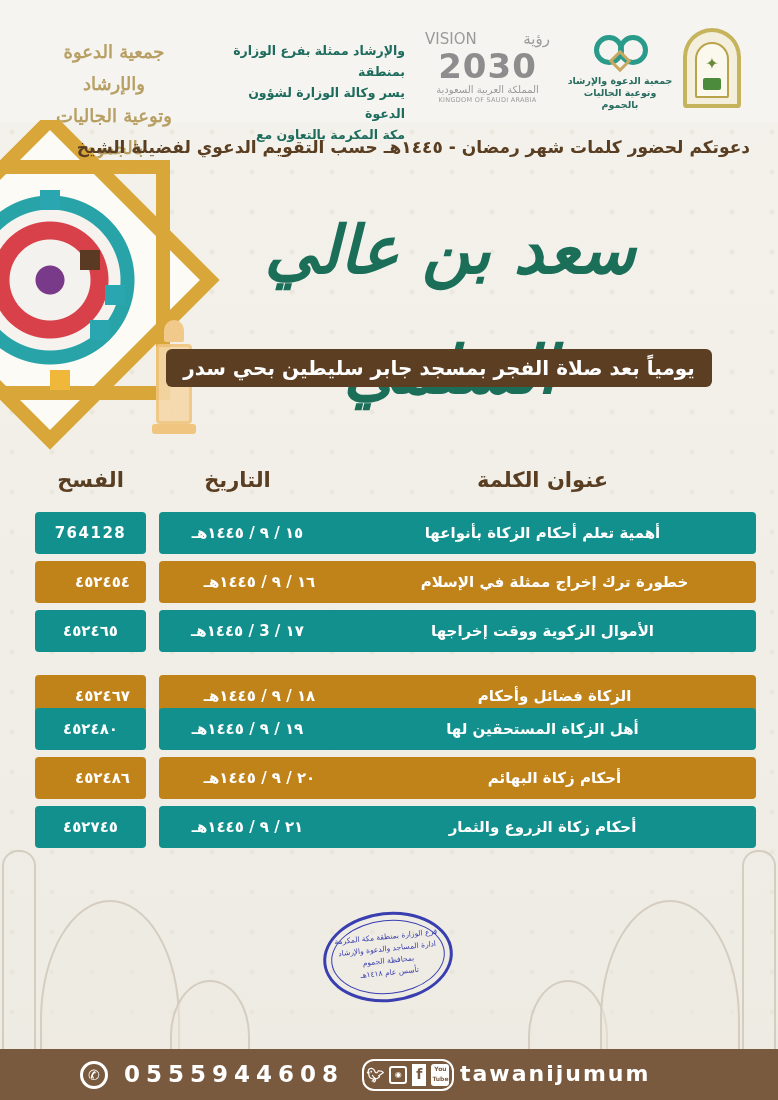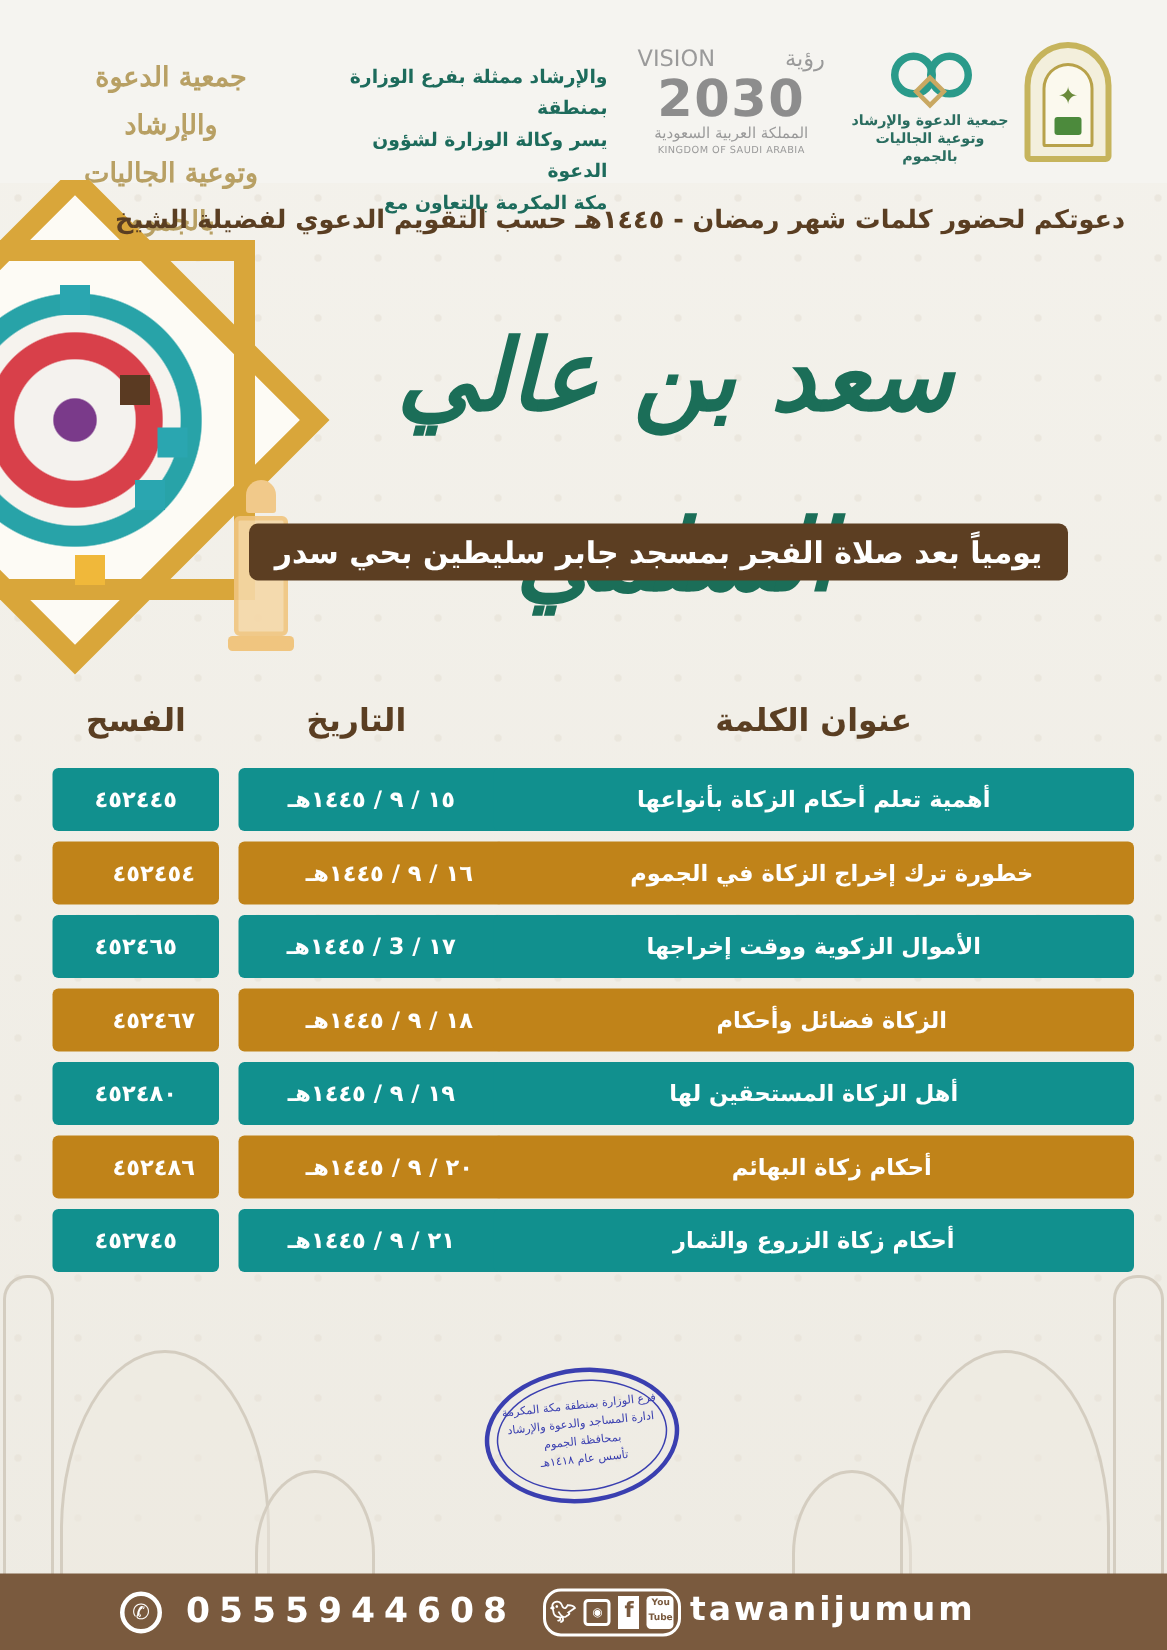--- a/index.html
+++ b/index.html
@@ -208,35 +208,35 @@
 
 <div class="invite-line">دعوتكم لحضور كلمات شهر رمضان - ١٤٤٥هـ حسب التقويم الدعوي لفضيلة الشيخ</div>
 <div class="sheikh-name">سعد بن عالي السلمي</div>
 <div class="venue-banner">يومياً بعد صلاة الفجر بمسجد جابر سليطين بحي سدر</div>
 
 <div class="col-header" style="left:329px;width:427px;">عنوان الكلمة</div>
 <div class="col-header" style="left:159px;width:157px;">التاريخ</div>
 <div class="col-header" style="left:35px;width:111px;">الفسح</div>
 
 <div class="row teal" style="top:512px;">
-  <div class="cell permit">٤٥٢٤٤٥</div>
+  <div class="cell permit">764128</div>
   <div class="cell date">١٥ / ٩ / ١٤٤٥هـ</div>
   <div class="cell title">أهمية تعلم أحكام الزكاة بأنواعها</div>
 </div>
 <div class="row gold" style="top:561px;">
   <div class="cell permit">٤٥٢٤٥٤</div>
   <div class="cell date">١٦ / ٩ / ١٤٤٥هـ</div>
-  <div class="cell title">خطورة ترك إخراج الزكاة في الجموم</div>
+  <div class="cell title">خطورة ترك إخراج ممثلة في الإسلام</div>
 </div>
 <div class="row teal" style="top:610px;">
   <div class="cell permit">٤٥٢٤٦٥</div>
   <div class="cell date">١٧ / 3 / ١٤٤٥هـ</div>
   <div class="cell title">الأموال الزكوية ووقت إخراجها</div>
 </div>
-<div class="row gold" style="top:659px;">
+<div class="row gold" style="top:675px;">
   <div class="cell permit">٤٥٢٤٦٧</div>
   <div class="cell date">١٨ / ٩ / ١٤٤٥هـ</div>
   <div class="cell title">الزكاة فضائل وأحكام</div>
 </div>
 <div class="row teal" style="top:708px;">
   <div class="cell permit">٤٥٢٤٨٠</div>
   <div class="cell date">١٩ / ٩ / ١٤٤٥هـ</div>
   <div class="cell title">أهل الزكاة المستحقين لها</div>
 </div>
 <div class="row gold" style="top:757px;">

